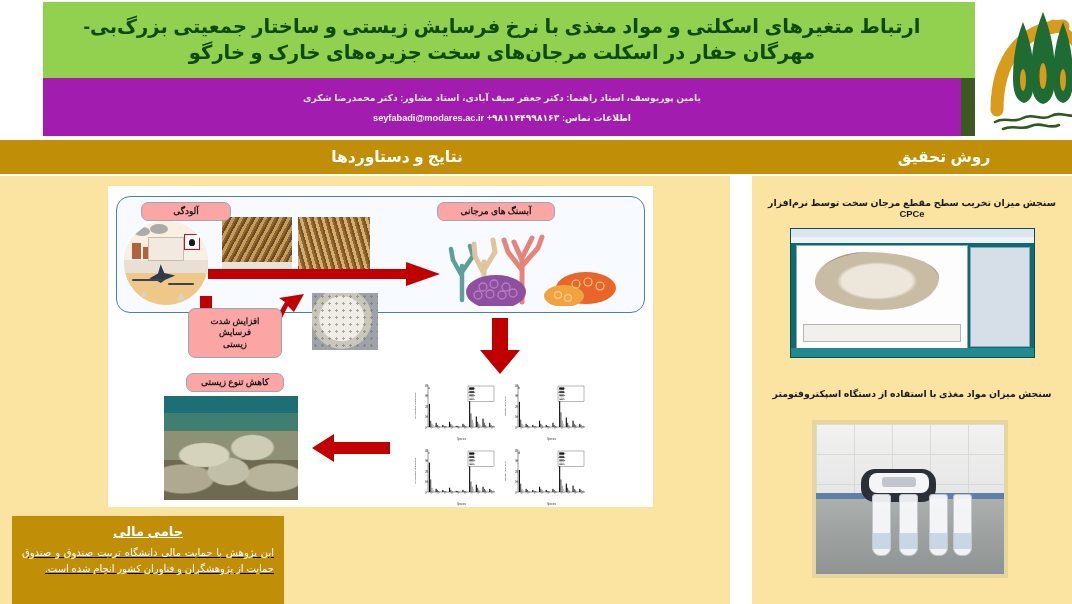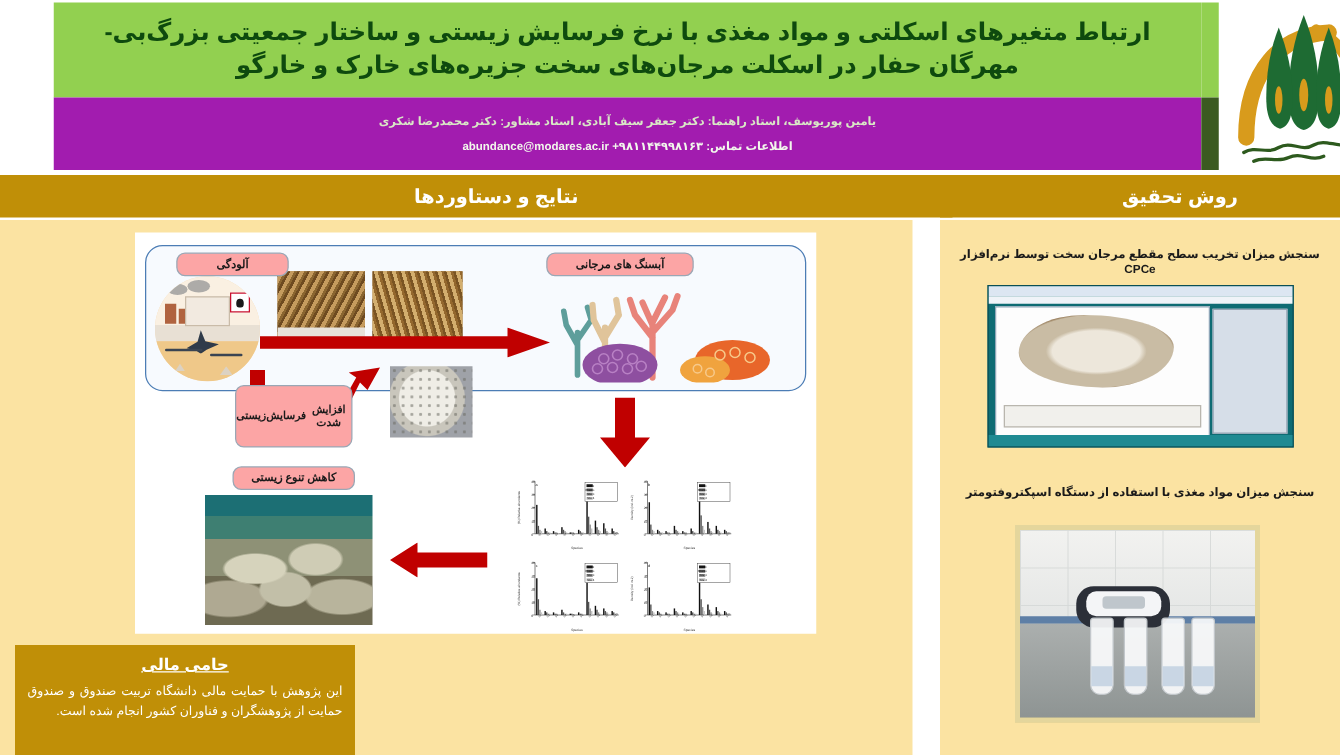--- a/index.html
+++ b/index.html
@@ -60,21 +60,21 @@
     position:absolute;left:116px;top:196px;width:527px;height:115px;
     border:1.4px solid #4C7DB5;border-radius:14px;background:#F7FAFE;
   }
   .lbl{
     position:absolute;background:#fca5a5;border:1px solid #9AA7B5;border-radius:7px;
     display:flex;align-items:center;justify-content:center;text-align:center;
     color:#1a1a1a;font-weight:bold;line-height:1.3;font-family:Liberation Serif, serif;
   }
   .lbl-pollution{left:141px;top:202px;width:88px;height:17px;font-size:9px;}
   .lbl-reefs{left:437px;top:202px;width:116px;height:17px;font-size:9px;}
-  .lbl-bioerosion{left:188px;top:308px;width:92px;height:48px;font-size:8.6px;flex-direction:row;}
+  .lbl-bioerosion{left:188px;top:308px;width:92px;height:48px;font-size:8.6px;flex-direction:column;}
   .lbl-biodiv{left:186px;top:373px;width:96px;height:17px;font-size:9px;}
 
   
   .scene{position:absolute;left:124px;top:221px;width:84px;height:84px;border-radius:50%;overflow:hidden;background:#F5D9B0;}
   .sky{position:absolute;left:0;top:0;width:100%;height:46%;background:#FAF0E2;}
   .sea{position:absolute;left:0;top:46%;width:100%;height:16%;background:#E8E0D4;}
   .sand{position:absolute;left:0;top:62%;width:100%;height:38%;background:#EFC889;}
   .smokestack{position:absolute;background:#B0633F;}
   .factory{position:absolute;background:#F2EAE0;border:1px solid #C9BBA8;}
   .smoke{position:absolute;background:#9A9A9A;border-radius:50%;opacity:.8;}
@@ -121,21 +121,21 @@
   .arrow-big-dn{position:absolute;left:480px;top:318px;width:40px;height:56px;}
   .arrow-left{position:absolute;left:312px;top:434px;width:78px;height:28px;}
 
   
   .charts{position:absolute;left:412px;top:380px;width:176px;height:126px;background:#ffffff;}
   .chart-cell{position:absolute;width:86px;height:61px;background:#ffffff;}
 
   
   .sponsor{
     position:absolute;left:12px;top:516px;width:272px;height:88px;background:#C08F07;
-    padding:6px 10px 8px;box-sizing:border-box;
+    padding:6px 10px 8px;box-sizing:border-box;text-decoration:underline;
   }
   .sponsor-title{
     color:#ffffff;font-weight:bold;font-size:13px;text-align:center;
     text-decoration:underline;margin:2px 0 6px;
   }
   .sponsor-text{color:#ffffff;font-size:10px;line-height:1.55;text-align:justify;}
 
   
   .m-cap{
     position:absolute;right:6px;width:308px;color:#1a1a1a;
@@ -180,21 +180,21 @@
   <div class="header">
 
     <div class="title-band">
       <div class="title-text">ارتباط متغیرهای اسکلتی و مواد مغذی با نرخ فرسایش زیستی و ساختار جمعیتی بزرگ‌بی-مهرگان حفار در اسکلت مرجان‌های سخت جزیره‌های خارک و خارگو</div>
     </div>
 
     <div class="author-band">
       <div class="author-line">یامین پوریوسف، استاد راهنما: دکتر جعفر سیف آبادی، استاد مشاور: دکتر محمدرضا شکری</div>
       <div class="contact-line">
         <span>اطلاعات تماس:</span>
-        <span class="email">abundance@modares.ac.ir</span>
+        <span class="email">seyfabadi@modares.ac.ir</span>
         <span>+۹۸۱۱۴۴۹۹۸۱۶۳</span>
       </div>
     </div>
 
     <div class="logo-block">
       <div class="logo-stripe-green"></div>
       <div class="logo-stripe-dark"></div>
       <svg class="logo-svg" width="128" height="130" viewBox="0 0 128 130">
         <path d="M18 106 C18 52 46 24 84 22" stroke="#D89B1C" stroke-width="13" fill="none" stroke-linecap="round"></path>
         <path d="M112 104 C112 56 96 30 74 20" stroke="#D89B1C" stroke-width="9" fill="none" stroke-linecap="round"></path>

